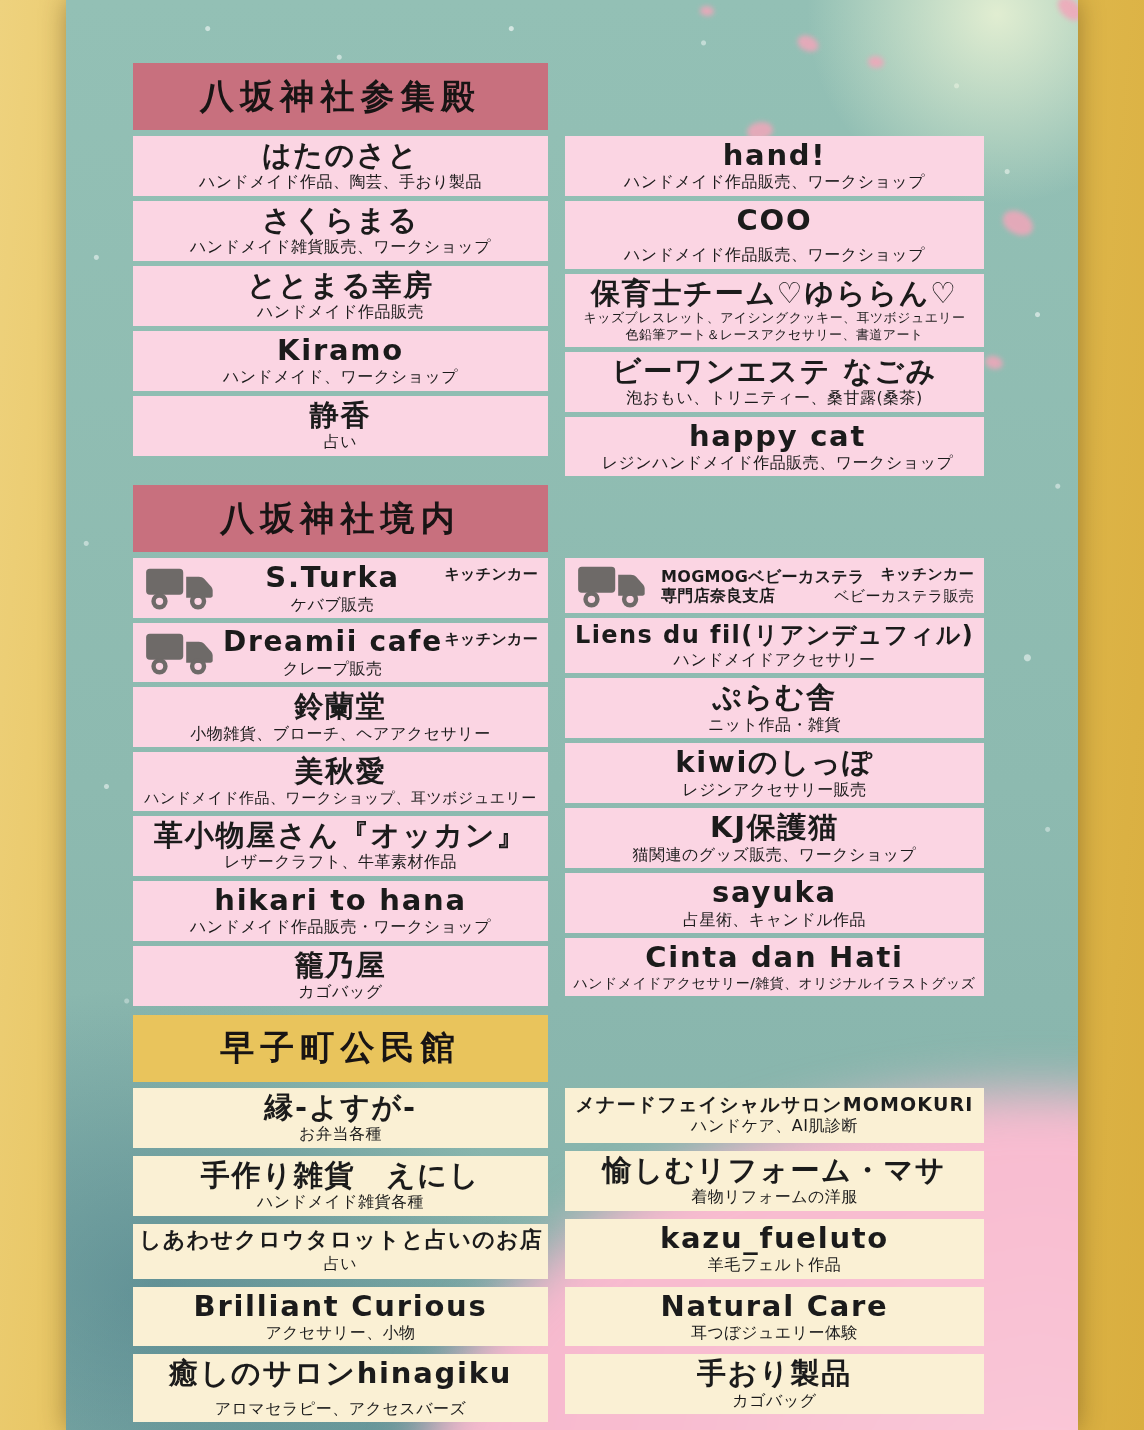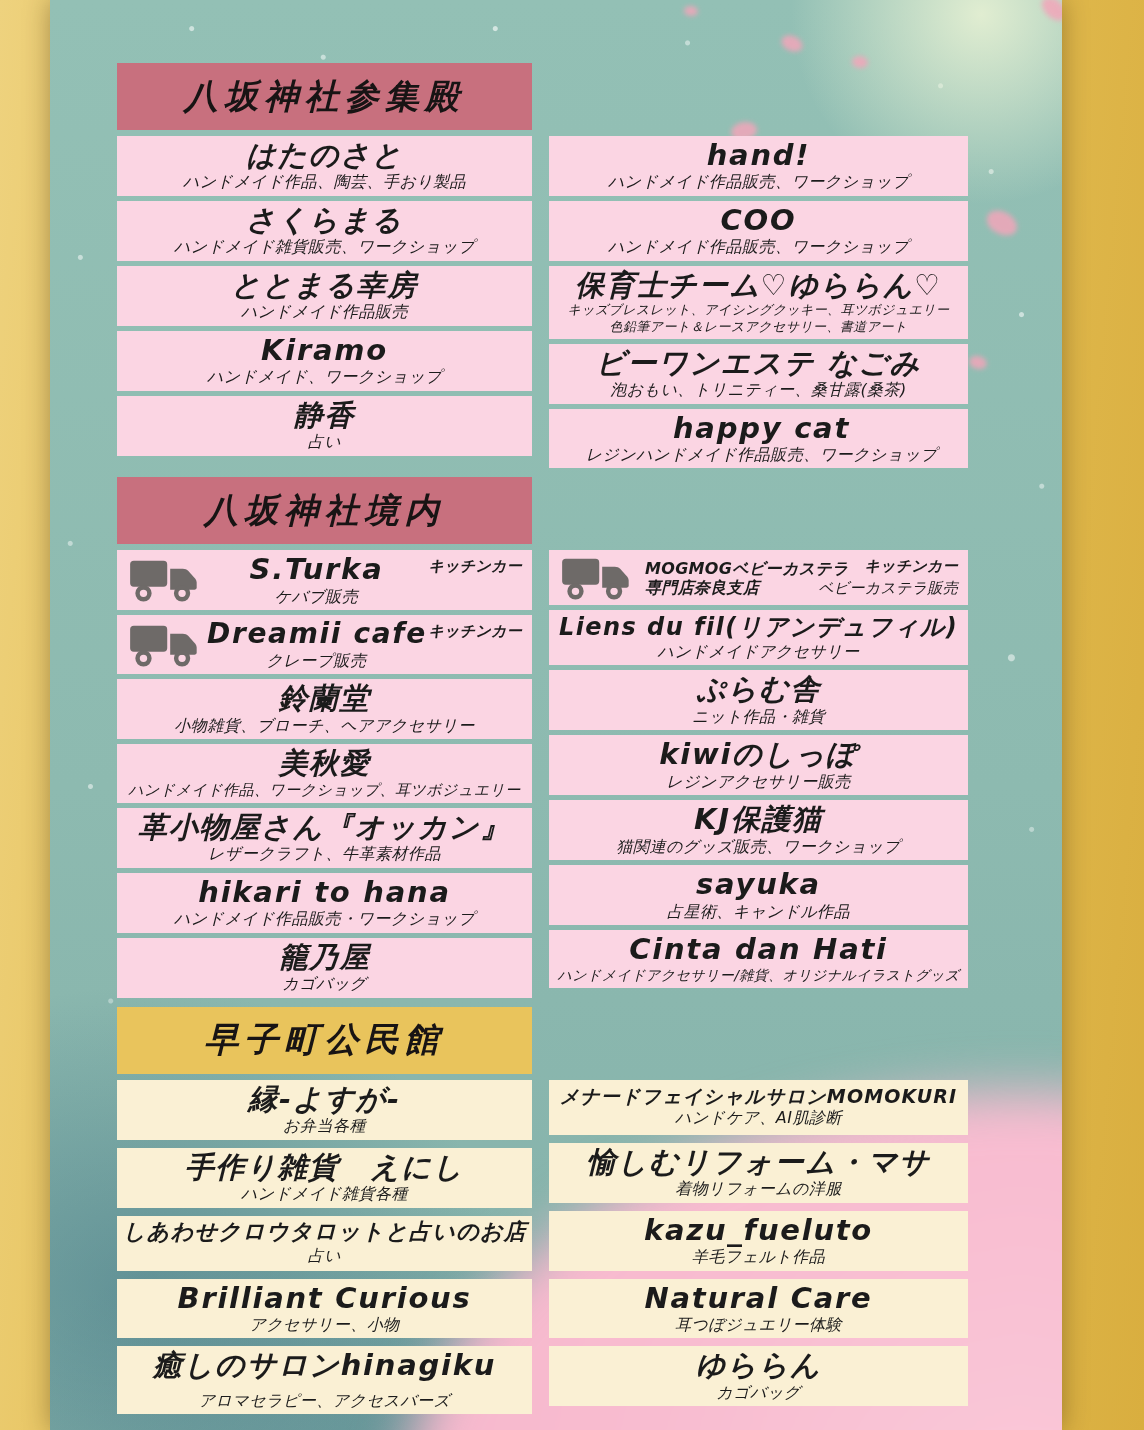--- a/index.html
+++ b/index.html
@@ -2,21 +2,21 @@
 <html><head>
 <meta charset="utf-8">
 <style>
   html,body{margin:0;padding:0;background:#555;}
   .poster{
     position:relative;width:1144px;height:1430px;overflow:hidden;
     font-family:"DejaVu Sans","Liberation Sans",sans-serif;
     background:linear-gradient(95deg,#eed27e 0%,#e3bb4c 28%,#e7c45c 60%,#d9ae3f 100%);
   }
   .flyer{
-    position:absolute;left:50px;top:0;width:1012px;height:1430px;overflow:hidden;
+    position:absolute;left:66px;top:0;width:1012px;height:1430px;overflow:hidden;
     box-shadow:0 0 24px rgba(60,40,10,.4);
     background:
       radial-gradient(circle 190px at 92% 1%, rgba(233,242,212,.9), rgba(233,242,212,0) 100%),
       radial-gradient(circle at 14% 2%, rgba(255,255,255,.55) 0 2px, transparent 3px),
       radial-gradient(circle at 27% 4%, rgba(255,255,255,.5) 0 2px, transparent 3px),
       radial-gradient(circle at 44% 2%, rgba(255,255,255,.6) 0 2px, transparent 3px),
       radial-gradient(circle at 63% 3%, rgba(255,255,255,.45) 0 2px, transparent 3px),
       radial-gradient(circle at 21% 8%, rgba(255,255,255,.4) 0 2px, transparent 3px),
       radial-gradient(circle at 3% 18%, rgba(255,255,255,.5) 0 2px, transparent 3px),
       radial-gradient(circle at 2% 38%, rgba(255,255,255,.45) 0 2px, transparent 3px),
@@ -24,21 +24,20 @@
       radial-gradient(circle at 96% 22%, rgba(255,255,255,.55) 0 2px, transparent 3px),
       radial-gradient(circle at 98% 34%, rgba(255,255,255,.45) 0 2px, transparent 3px),
       radial-gradient(circle at 95% 46%, rgba(255,255,255,.5) 0 3px, transparent 4px),
       radial-gradient(circle at 97% 58%, rgba(255,255,255,.4) 0 2px, transparent 3px),
       radial-gradient(circle at 93% 12%, rgba(255,255,255,.5) 0 2px, transparent 3px),
       radial-gradient(circle at 88% 6%, rgba(255,255,255,.45) 0 2px, transparent 3px),
       radial-gradient(circle at 6% 70%, rgba(255,255,255,.35) 0 2px, transparent 3px),
       radial-gradient(ellipse 520px 430px at 9% 90%, rgba(62,113,129,.5), transparent 70%),
       radial-gradient(ellipse 620px 320px at 38% 100%, rgba(62,113,129,.38), transparent 70%),
       linear-gradient(180deg,#93c0b5 0%,#8dbab0 55%,#84b1aa 100%);
-    font-style: italic;
   }
   .petal{position:absolute;background:#f2a6ba;border-radius:55% 65% 55% 60%;filter:blur(2.5px);opacity:.85;}
   .blob{
     position:absolute;left:350px;top:1092px;width:1240px;height:860px;border-radius:50%;
     background:radial-gradient(circle,#fac9d9 0%,#f8bcd0 50%,#f6b6cb 100%);
     filter:blur(26px);
   }
   .content{position:absolute;left:67px;top:63px;width:851px;}
   .section{display:flex;gap:17px;margin-bottom:4px;}
   .col{display:flex;flex-direction:column;}
@@ -105,21 +104,21 @@
               <div class="name">静香</div>
               <div class="desc">占い</div>
             </div>
           </div>
           <div class="col right-col">
             <div class="header-spacer"></div>
             <div class="row" style="background: rgb(251, 213, 227); justify-content: center;">
               <div class="name">hand!</div>
               <div class="desc">ハンドメイド作品販売、ワークショップ</div>
             </div>
-            <div class="row" style="background: rgb(251, 213, 227);">
+            <div class="row" style="background: rgb(251, 213, 227); gap: 8px;">
               <div class="name">COO</div>
               <div class="desc">ハンドメイド作品販売、ワークショップ</div>
             </div>
             <div class="row" style="background: rgb(251, 213, 227);">
               <div class="name">保育士チーム♡ゆららん♡</div>
               <div class="desc" style="font-size: 13px;">キッズブレスレット、アイシングクッキー、耳ツボジュエリー
 色鉛筆アート＆レースアクセサリー、書道アート</div>
             </div>
             <div class="row" style="background: rgb(251, 213, 227);">
               <div class="name">ビーワンエステ なごみ</div>
@@ -271,20 +270,20 @@
             </div>
             <div class="row" style="background: rgb(250, 240, 212);">
               <div class="name">kazu_fueluto</div>
               <div class="desc">羊毛フェルト作品</div>
             </div>
             <div class="row" style="background: rgb(250, 240, 212);">
               <div class="name">Natural Care</div>
               <div class="desc">耳つぼジュエリー体験</div>
             </div>
             <div class="row" style="background: rgb(250, 240, 212);">
-              <div class="name">ゆららん</div>
+              <div class="name">手おり製品</div>
               <div class="desc">カゴバッグ</div>
             </div>
           </div>
         </div>
       </div>
   </div>
 </div>
 
 </body></html>

